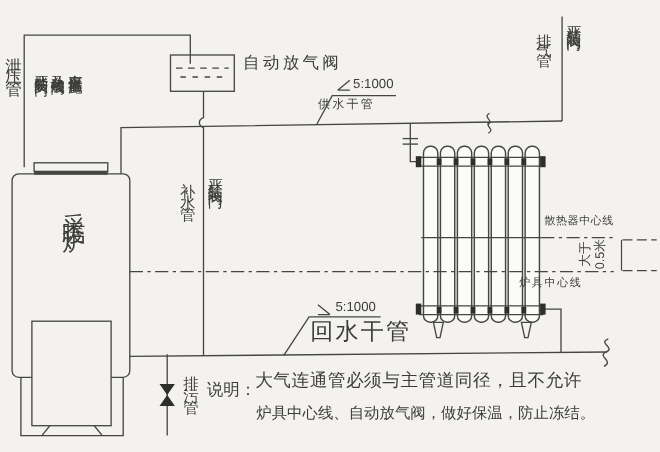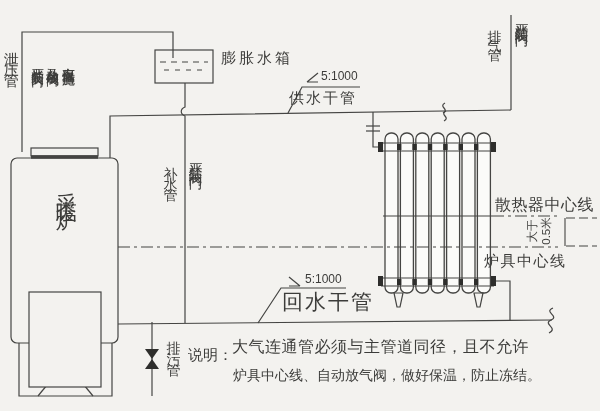--- a/index.html
+++ b/index.html
@@ -140,41 +140,41 @@
       </g>
     </g>
   </svg>
 
   <div class="lbl v" style="left:3px;top:40px;font-size:15px;letter-spacing:11px;">泄压管</div>
 
   <div class="lbl v" style="left:29px;top:58px;font-size:13px;letter-spacing:1px;">严禁安装阀门</div>
   <div class="lbl v" style="left:44px;top:58px;font-size:13px;letter-spacing:1px;">及自动放气阀</div>
   <div class="lbl v" style="left:60px;top:57px;font-size:13px;letter-spacing:1px;">应有保温措施</div>
 
-  <div class="lbl" style="left:221px;top:49px;font-size:15px;letter-spacing:3px;">膨胀水箱</div>
+  <div class="lbl" style="left:221px;top:49px;font-size:15px;letter-spacing:3px;">自动放气阀</div>
 
   <div class="lbl" style="left:321px;top:70px;font-size:12px;">5:1000</div>
-  <div class="lbl" style="left:289px;top:89px;font-size:15px;letter-spacing:2px;">供水干管</div>
+  <div class="lbl" style="left:289px;top:89px;font-size:11px;letter-spacing:2px;">供水干管</div>
 
   <div class="lbl v" style="left:487px;top:19px;font-size:14px;letter-spacing:9px;">排气管</div>
   <div class="lbl v" style="left:514px;top:13px;font-size:14px;letter-spacing:2px;">严禁装阀门</div>
 
   <div class="lbl v" style="left:163px;top:155px;font-size:14px;letter-spacing:11px;">补水管</div>
   <div class="lbl v" style="left:188px;top:152px;font-size:14px;letter-spacing:3px;">严禁装阀门</div>
 
   <div class="lbl v" style="left:54px;top:176px;font-size:21px;letter-spacing:8px;">采暖炉</div>
 
-  <div class="lbl" style="left:495px;top:196px;font-size:16px;letter-spacing:0.5px;">散热器中心线</div>
+  <div class="lbl" style="left:495px;top:196px;font-size:10px;letter-spacing:0.5px;">散热器中心线</div>
 
   <div class="dim-rot">
     <div>大于</div>
     <div>0.5米</div>
   </div>
 
-  <div class="lbl" style="left:484px;top:252px;font-size:15px;letter-spacing:1.5px;">炉具中心线</div>
+  <div class="lbl" style="left:472px;top:252px;font-size:10px;letter-spacing:1.5px;">炉具中心线</div>
 
   <div class="lbl" style="left:305px;top:273px;font-size:12px;">5:1000</div>
   <div class="lbl" style="left:282px;top:290px;font-size:21px;letter-spacing:2px;">回水干管</div>
 
   <div class="lbl v" style="left:166px;top:330px;font-size:14px;letter-spacing:11px;">排污管</div>
 
   <div class="lbl" style="left:188px;top:346px;font-size:15px;">说明：</div>
   <div class="lbl" style="left:232px;top:338px;font-size:16px;letter-spacing:0.5px;">大气连通管必须与主管道同径，且不允许</div>
   <div class="lbl" style="left:233px;top:367px;font-size:14px;">炉具中心线、自动放气阀，做好保温，防止冻结。</div>
 

